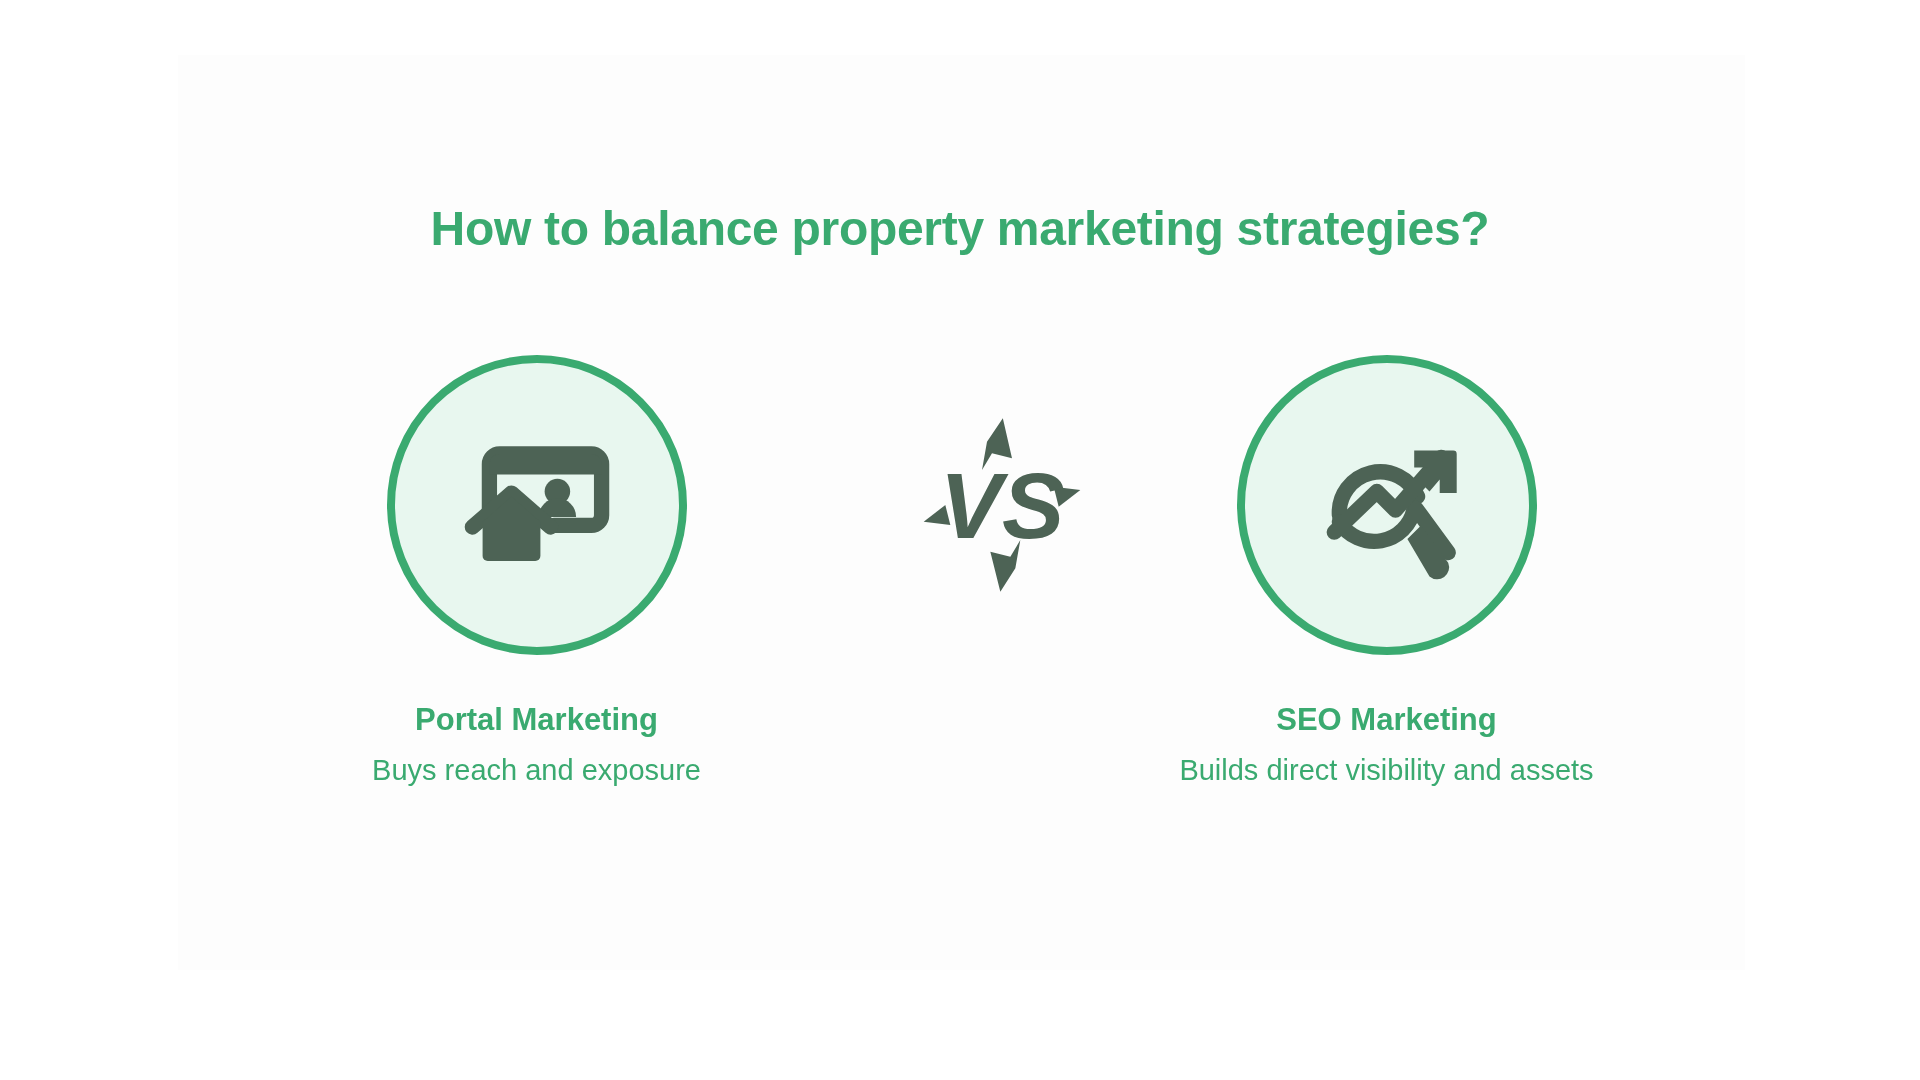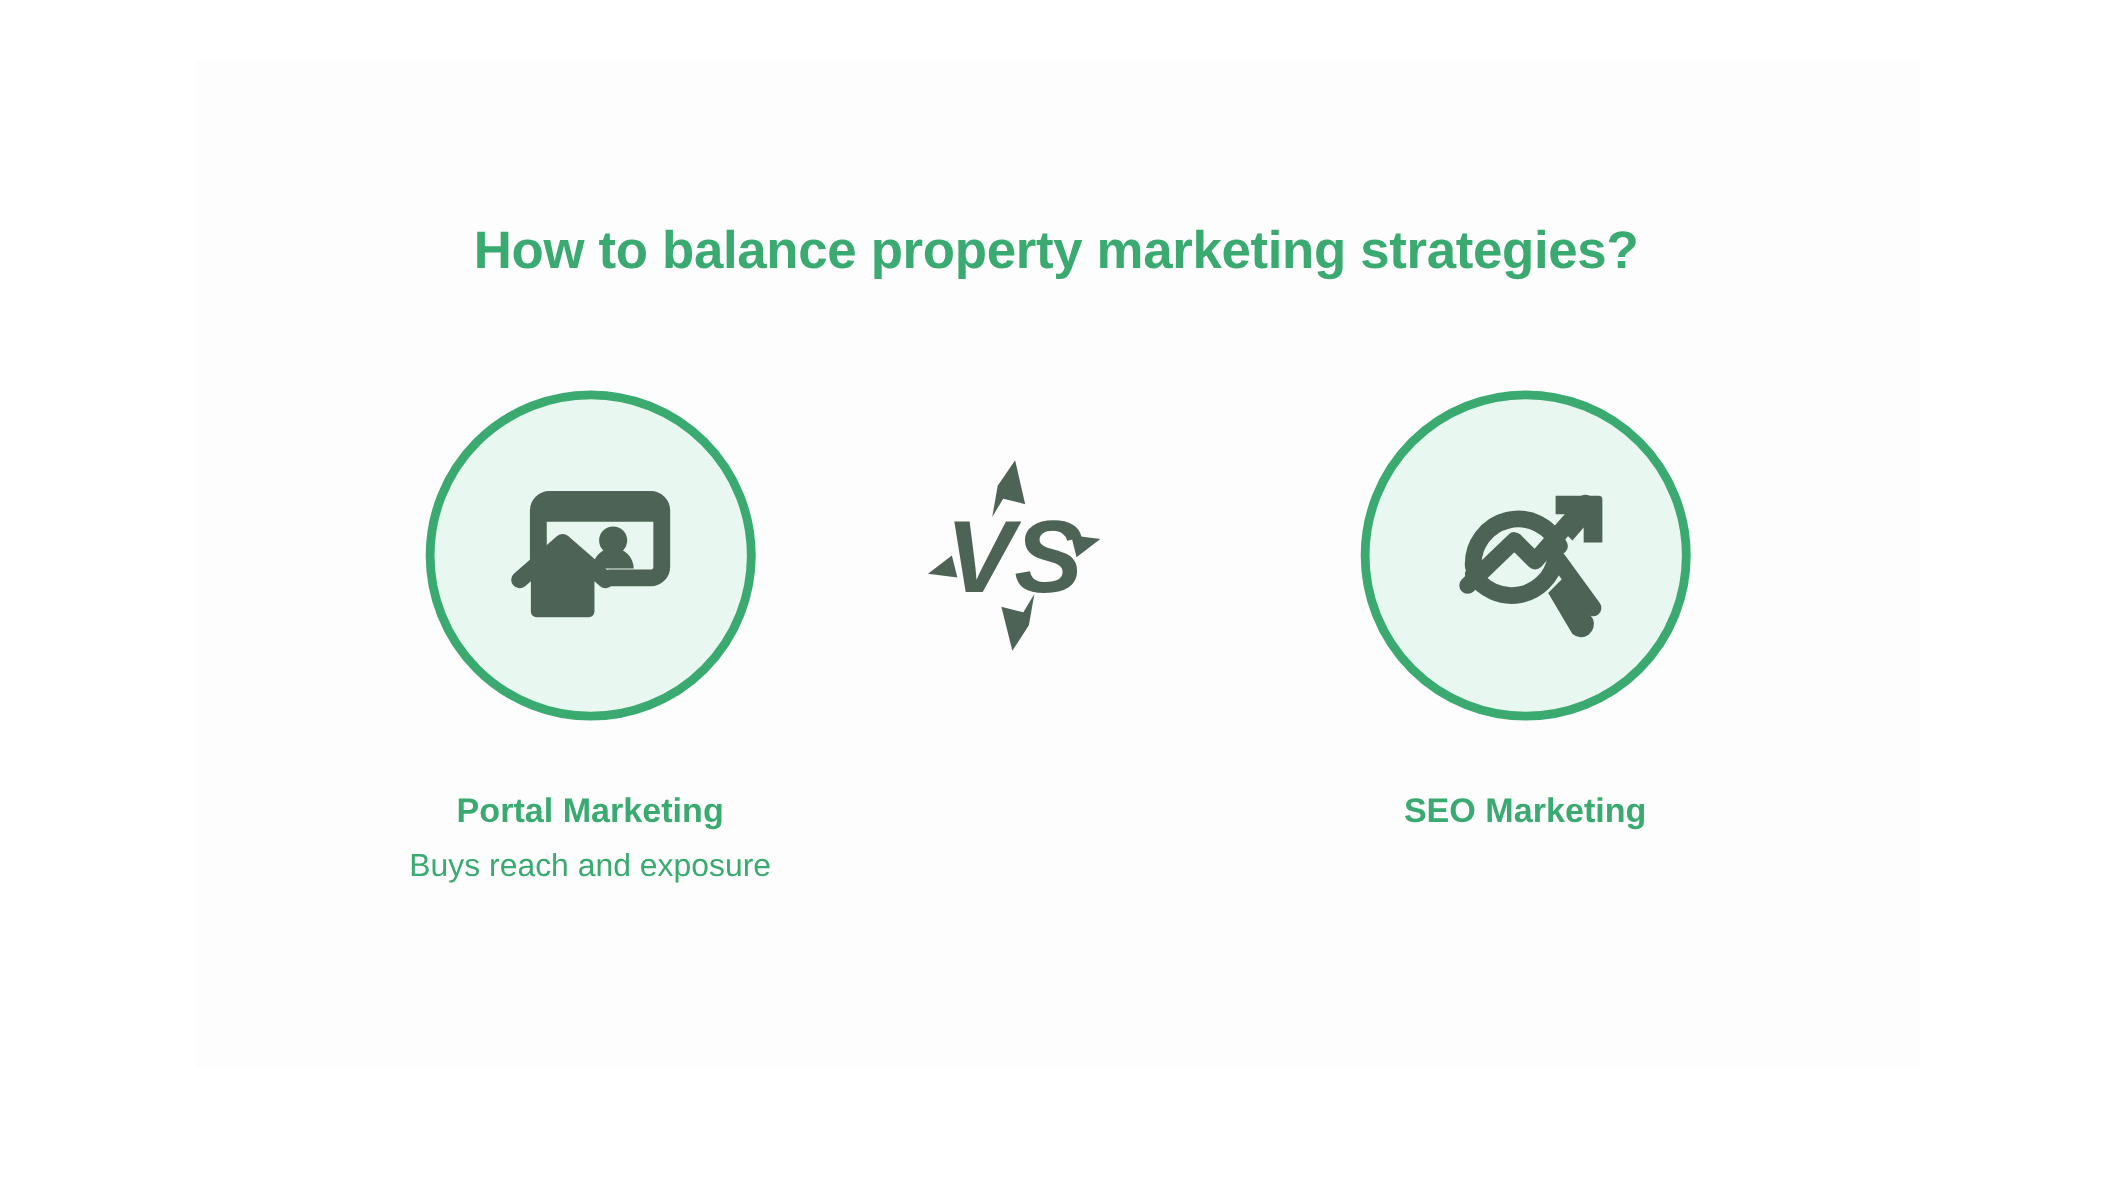--- a/index.html
+++ b/index.html
@@ -69,21 +69,21 @@
     background:#e8f7ef;
     border:8px solid #3aaa70;
     display:flex;
     align-items:center;
     justify-content:center;
   }
 
   .circle svg { width:170px; height:170px; display:block; }
 
   .side-label {
-    margin-top:64px;
+    margin-top:47px;
     font-size:31px;
     font-weight:bold;
     color:#3aaa70;
     text-align:center;
     white-space:nowrap;
   }
 
   .side-desc {
     margin-top:16px;
     font-size:29px;
@@ -92,21 +92,21 @@
     text-align:center;
     white-space:nowrap;
   }
 
   
   .vs-wrap {
     width:250px;
     height:300px;
     display:flex;
     align-items:center;
-    justify-content:flex-start;
+    justify-content:flex-end;
     flex:0 0 auto;
   }
   .vs-wrap svg { width:170px; height:180px; display:block; }
 </style>
 </head>
 <body>
 
 <div class="stage">
 
   <div class="panel"></div>
@@ -170,16 +170,17 @@
               <path d="M19 66 L44 42 L55 53 L82 22"></path>
             </g>
 
             <path d="M70 62 L86 84 a7 7 0 0 1 -11 8 L62 70 z" fill="#4d6355"></path>
 
             <path d="M84 18 H66 v10 h8 l-6 7 7 7 6 -7 v8 h10 V20 a2 2 0 0 0 -2 -2 z" fill="#4d6355"></path>
           </svg>
         </span>
       </div>
       <div class="side-label">SEO Marketing</div>
+      <div class="side-desc">Builds direct visibility and assets</div>
     </div>
 
   </div>
 </div>
 
 </body></html>

